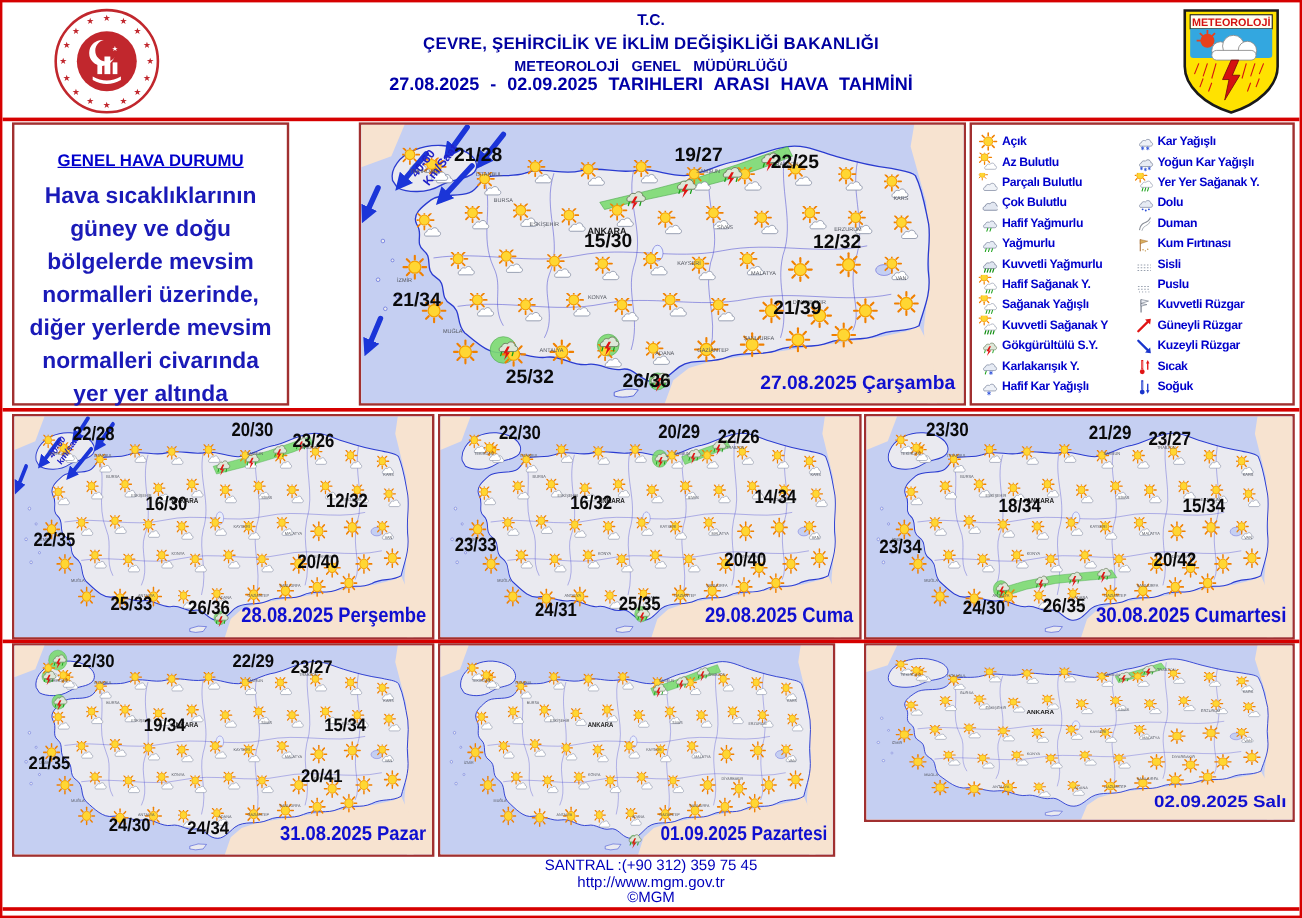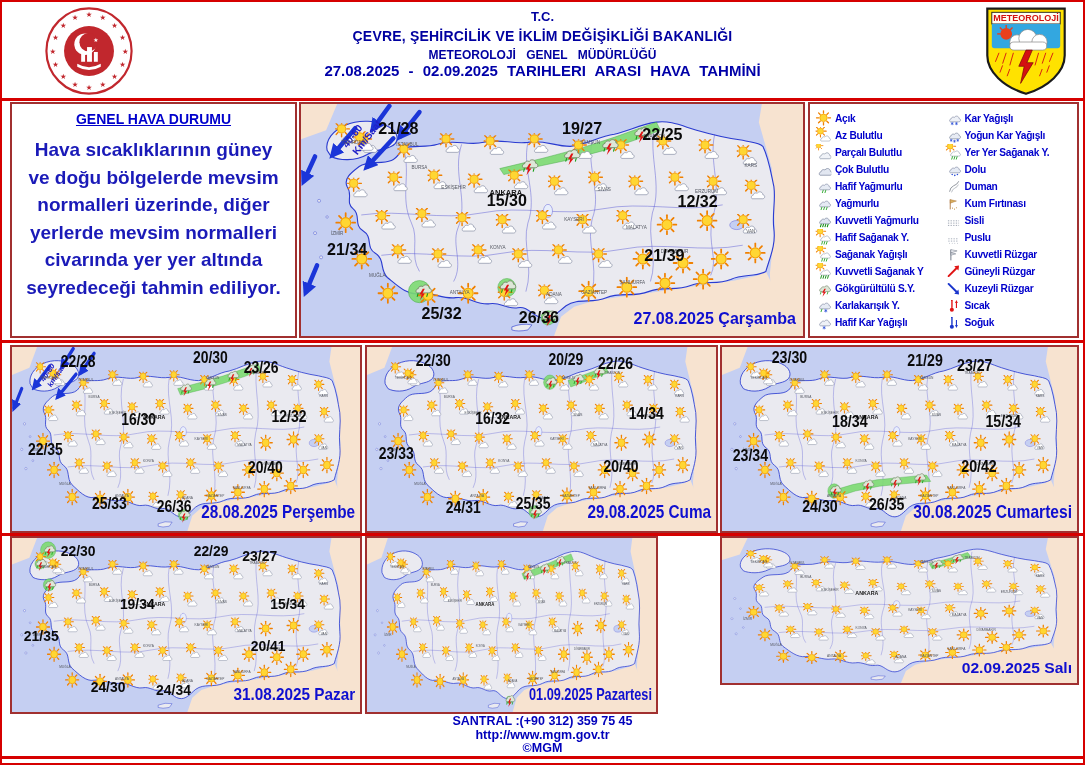--- a/index.html
+++ b/index.html
@@ -11,40 +11,40 @@
   .header{position:absolute;left:0;top:0;width:100%;height:96px;}
   .h-center{position:absolute;left:170px;right:170px;top:7px;text-align:center;color:#0000a0;font-weight:bold;}
   .h-tc{font-size:13px;}
   .h-min{font-size:14px;margin-top:4px;letter-spacing:.2px;}
   .h-dep{font-size:12px;margin-top:4px;word-spacing:7px;}
   .h-date{font-size:15px;margin-top:0;word-spacing:5px;color:#0000a8;}
   .logo-left{position:absolute;left:28px;top:2px;width:118px;height:94px;}
   .logo-right{position:absolute;left:976px;top:4px;width:96px;height:90px;text-align:center;}
   .logo-left svg,.logo-right svg{width:100%;height:100%;display:block;}
   
-  .box-genel{left:8px;top:100px;width:287px;height:236px;padding:7px 10px;}
+  .box-genel{left:8px;top:100px;width:231px;height:236px;padding:21px 10px;}
   .g-title{color:#0000cc;font-size:14px;font-weight:bold;text-decoration:underline;text-align:center;}
   .g-body{color:#1a1ab8;font-size:19px;font-weight:bold;text-align:center;margin-top:9px;line-height:1.45;}
   
   .box-legend{left:806px;top:100px;width:271px;height:236px;padding:6px 3px 6px 5px;display:flex;}
   .leg-col{flex:1;display:flex;flex-direction:column;justify-content:space-between;min-width:0;}
   .leg-item{display:flex;align-items:center;height:16px;}
   .leg-ico{width:17px;height:17px;flex:none;margin-right:3px;}
   .leg-label{color:#0000cc;font-size:10.2px;font-weight:bold;white-space:nowrap;letter-spacing:-.3px;}
   
   .slot0{left:297px;top:100px;width:506px;height:236px;}
   .slot1{left:8px;top:343px;width:352px;height:188px;}
   .slot2{left:363px;top:343px;width:353px;height:188px;}
   .slot3{left:718px;top:343px;width:359px;height:188px;}
   .slot4{left:8px;top:534px;width:352px;height:178px;}
-  .slot5{left:363px;top:534px;width:293px;height:178px;}
+  .slot5{left:363px;top:534px;width:331px;height:178px;}
   .slot6{left:718px;top:534px;width:359px;height:149px;}
   .map-slot svg{width:100%;height:100%;display:block;}
   
-  .footer{position:absolute;left:0;right:0;top:713px;text-align:center;color:#0000bb;font-weight:bold;font-size:12.5px;line-height:13.5px;}
+  .footer{position:absolute;left:0;right:0;top:713px;text-align:center;color:#0000bb;font-weight:normal;font-size:12.5px;line-height:13.5px;}
   .defs-hidden{position:absolute;width:0;height:0;overflow:hidden;}
 </style>
 </head>
 <body>
 
 <svg class="defs-hidden" aria-hidden="true">
 <defs>
   <path id="cldP" d="M8.5,21.5 L20.2,21.5 C21.7,21.5 22.7,20.4 22.7,19.2 C22.7,18 21.8,17.1 20.6,17 C20.6,15.1 19,13.6 17.2,13.6 C15.9,13.6 14.8,14.3 14.2,15.3 C13.7,15 13.1,14.9 12.5,14.9 C11,14.9 9.8,16 9.7,17.4 C8.5,17.6 7.5,18.5 7.5,19.7 C7.5,20.7 8,21.5 8.5,21.5 Z" stroke-width="0.8"></path>
   <g id="sunG">
     <g stroke="#f08000" stroke-width="2" stroke-linecap="round">

